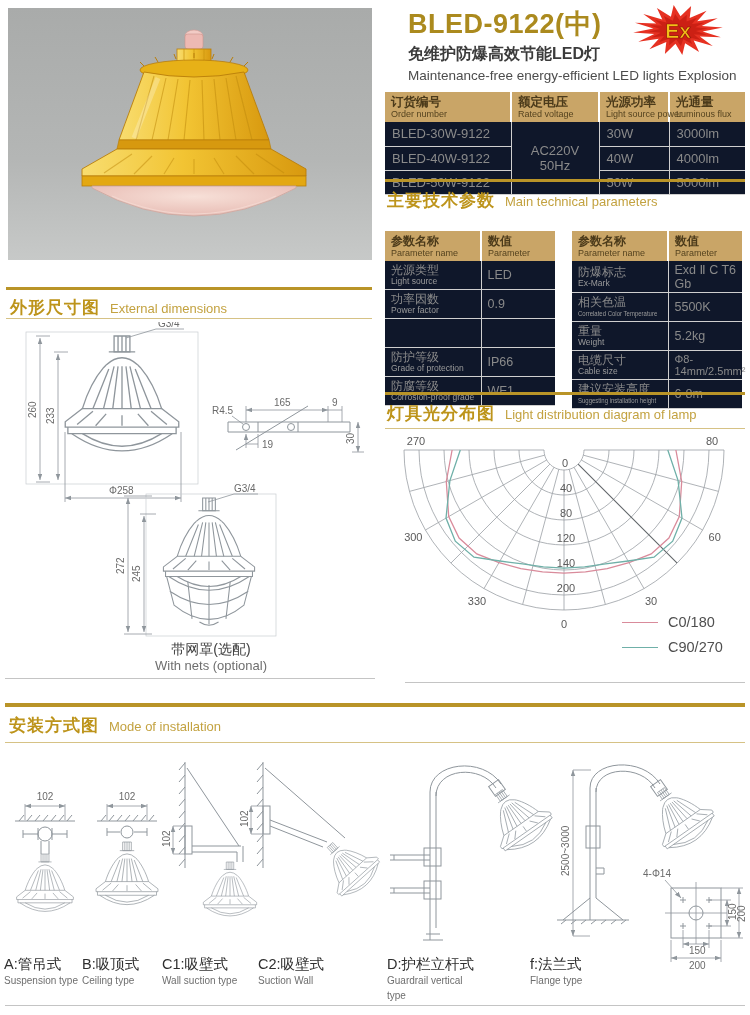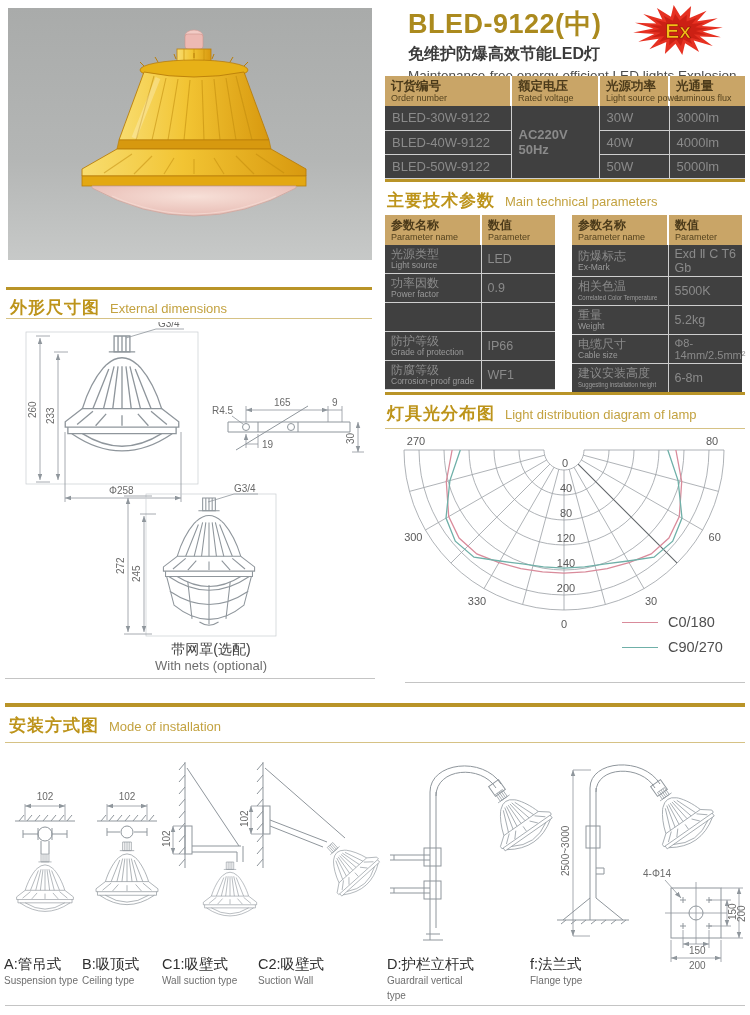--- a/index.html
+++ b/index.html
@@ -9,28 +9,28 @@
   .goldthin{height:1px;background:#d6c285;}
   .grayline{height:1px;background:#c4c4c4;}
   .sec-head{display:flex;align-items:baseline;gap:10px;white-space:nowrap;}
   .sec-cn{font-size:17px;font-weight:bold;color:#bd941b;letter-spacing:1px;}
   .sec-en{font-size:13px;color:#c3a240;}
   
   .title{font-size:27px;font-weight:bold;color:#ab8a1e;letter-spacing:0.5px;}
   .sub-cn{font-size:16px;color:#3b3b3b;font-weight:600;margin-top:2px;}
   .sub-en{font-size:13.5px;color:#4c4c4c;margin-top:3px;}
   
-  table{border-collapse:collapse;table-layout:fixed;}
+  table{border-collapse:collapse;table-layout:fixed;margin-top:16px;}
   th{background:#c9a567;text-align:left;vertical-align:middle;padding:3px 6px;border-right:2px solid #fff;}
   th:last-child{border-right:none;}
   .hcn{font-size:12.5px;font-weight:bold;color:#4b3a1a;line-height:14px;}
   .hen{font-size:9px;font-weight:normal;color:#55431f;line-height:10px;white-space:nowrap;}
-  td{border-right:1px solid #cfcfcf;border-bottom:1px solid #cfcfcf;color:#8a8a8a;font-size:13px;padding:2px 7px;background:#404040;}
+  td{border-right:1px solid #cfcfcf;border-bottom:1px solid #cfcfcf;color:#8a8a8a;font-size:13px;padding:2px 7px;background:#0f172a;}
   td:last-child{border-right:none;}
-  .vcell{text-align:left;font-weight:bold;}
+  .vcell{text-align:center;}
   .ttab td{font-size:12.5px;padding:1px 6px;height:26px;}
   .ncn{font-size:12px;color:#8a8a8a;line-height:13px;white-space:nowrap;}
   .nen{font-size:8.5px;color:#9a9a9a;line-height:9px;white-space:nowrap;}
   .tight{font-size:7.5px;transform:scaleX(.8);transform-origin:0 50%;width:125%;}
   
   .ln{fill:none;stroke:#8f969c;stroke-width:1;}
   .dim{fill:none;stroke:#8f969c;stroke-width:0.8;}
   .dimtxt{fill:#6a6a6a;font-size:10px;}
   .faint{fill:none;stroke:#c9cdd1;stroke-width:0.7;}
   .grid{fill:none;stroke:#9aa0a4;stroke-width:0.8;}

